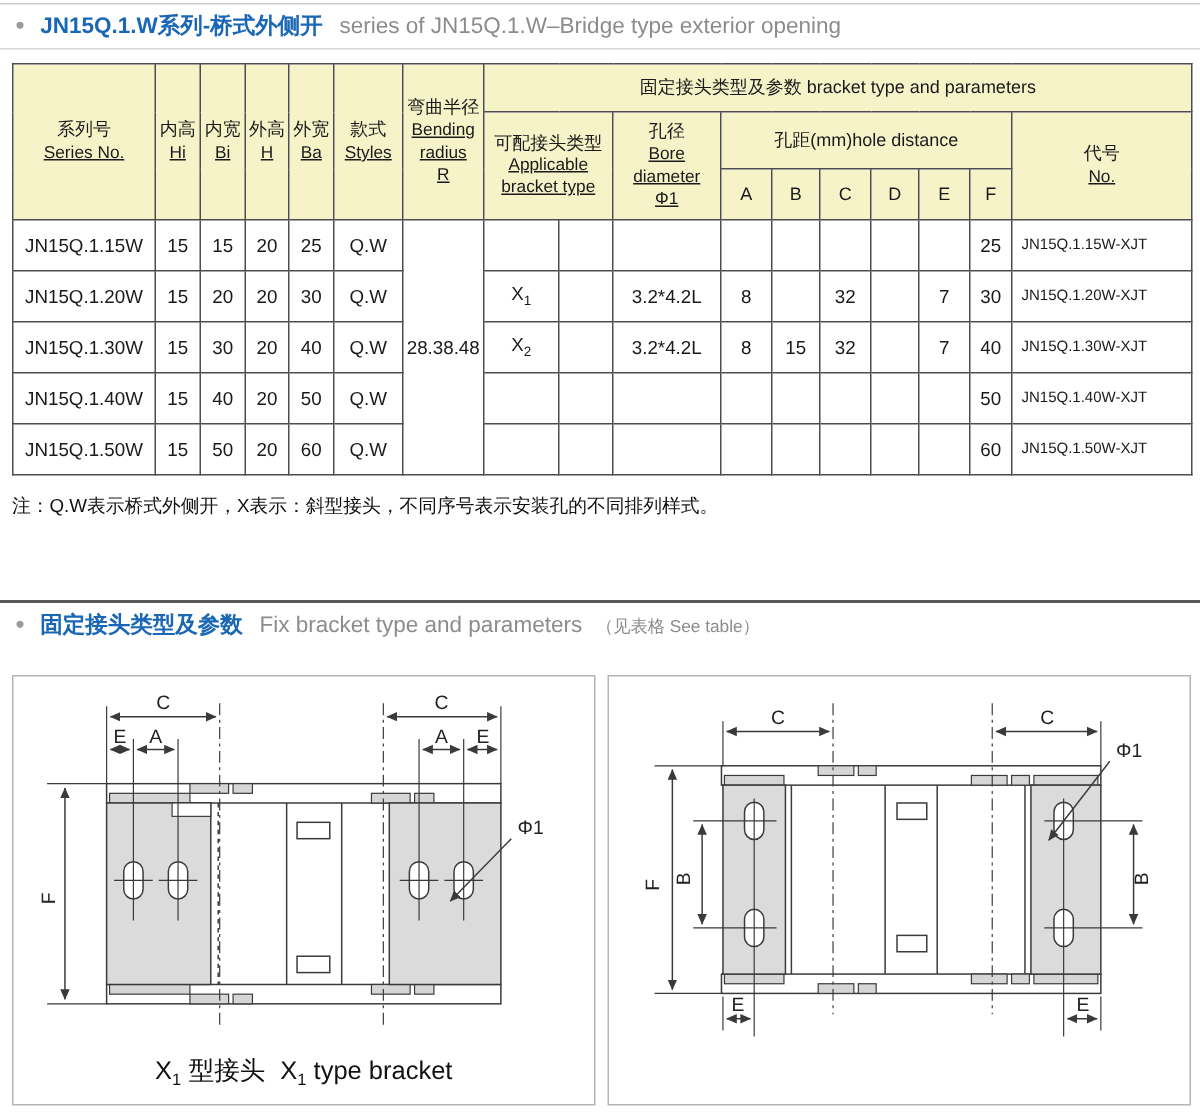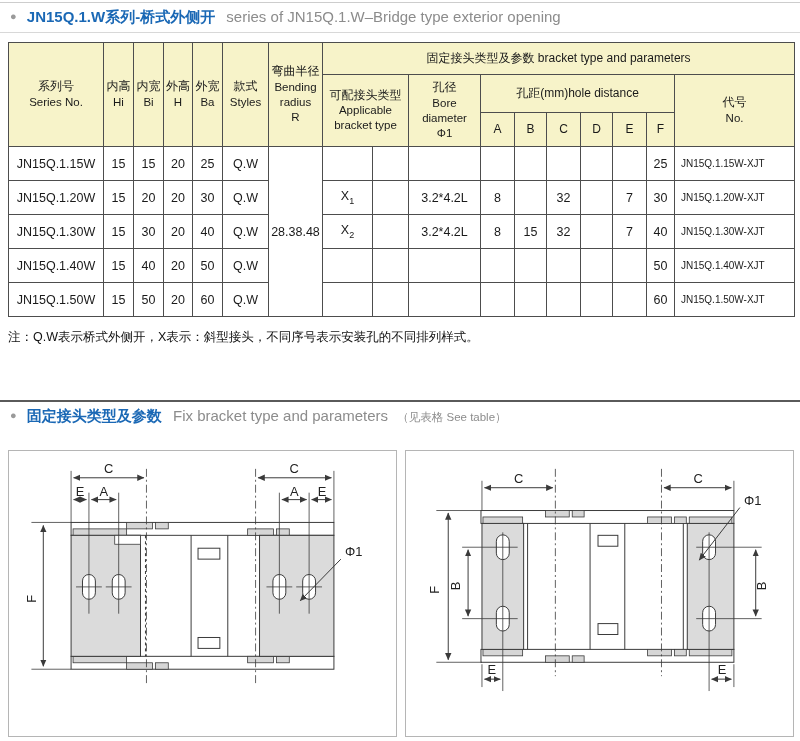--- a/index.html
+++ b/index.html
@@ -23,21 +23,21 @@
   table.spec {
     position:absolute; left:8px; top:42px; width:787px;
     border-collapse:collapse; table-layout:fixed;
   }
   .spec th, .spec td {
     border:1px solid #4d4d4d; text-align:center; vertical-align:middle;
     padding:0; overflow:hidden;
   }
   .spec th { background:#f7f3c9; font-weight:normal; font-size:12px; line-height:1.3; }
   .spec td { background:#ffffff; font-size:12.5px; }
-  .spec .en-line { font-size:11.5px; }
+  .spec .en-line { font-size:11.5px;text-decoration:underline; }
   .spec thead tr.hr1 { height:32px; }
   .spec thead tr.hr2 { height:38px; }
   .spec thead tr.hr3 { height:34px; }
   .spec tbody tr { height:34px; }
   .spec td.code { text-align:left; padding-left:6px; font-size:10px; }
   .spec td sub { font-size:9px; }
 
   .note { position:absolute; left:8px; color:#111; }
   .note-zh { top:329px; font-size:12.5px; }
   .note-en { top:349px; font-size:12.5px; color:#222; }
@@ -325,20 +325,23 @@
         <text x="100" y="20">C</text>
         <text x="287" y="20">C</text>
         <text x="71" y="43">E</text>
         <text x="95" y="43">A</text>
         <text x="287" y="43">A</text>
         <text x="315" y="43">E</text>
         <text x="27" y="147" transform="rotate(-90 27 147)">F</text>
         <text x="347" y="104" class="phitxt">Φ1</text>
       </g>
     </svg>
+    <div class="caption">
+      <span class="cap-x"><span>X</span><sub>1</sub></span><span class="cap-zh">型接头</span><span class="cap-en"><span>X</span><sub>1</sub> <span>type bracket</span></span>
+    </div>
   </div>
 
   <div class="panel panel-right">
     <svg viewBox="0 0 389 245">
       <defs>
         <marker id="ar2" viewBox="0 0 10 10" refX="8.5" refY="5" markerWidth="8" markerHeight="8" orient="auto-start-reverse">
           <path d="M0,1 L9,5 L0,9 z" fill="#3a3a3a"></path>
         </marker>
       </defs>
       <g stroke="#3a3a3a" stroke-width="1" fill="none">

